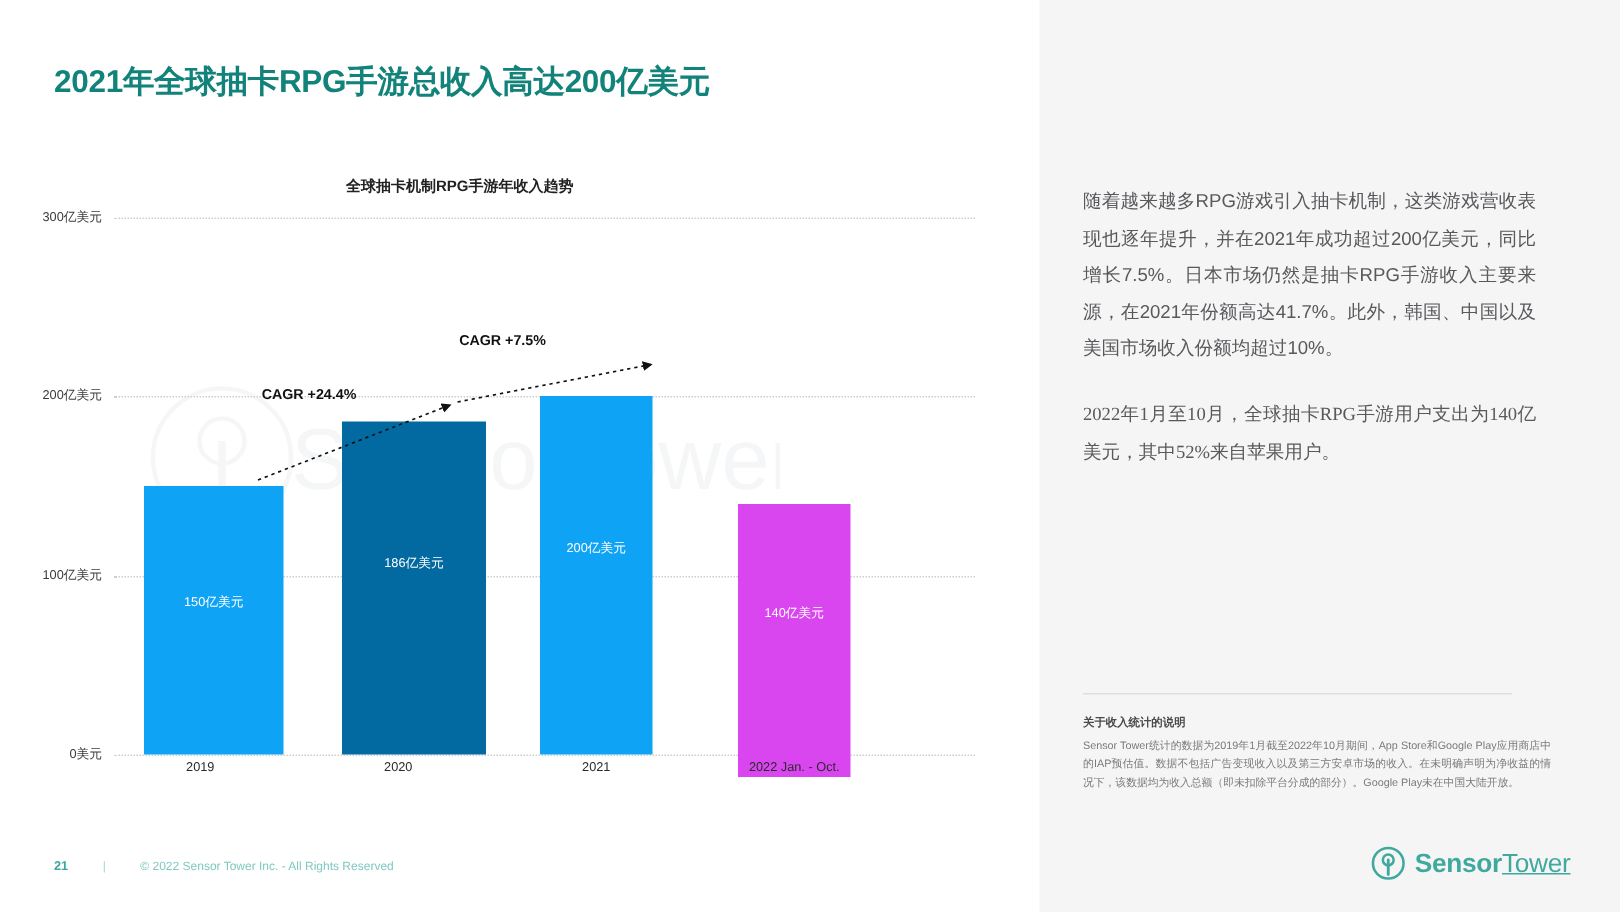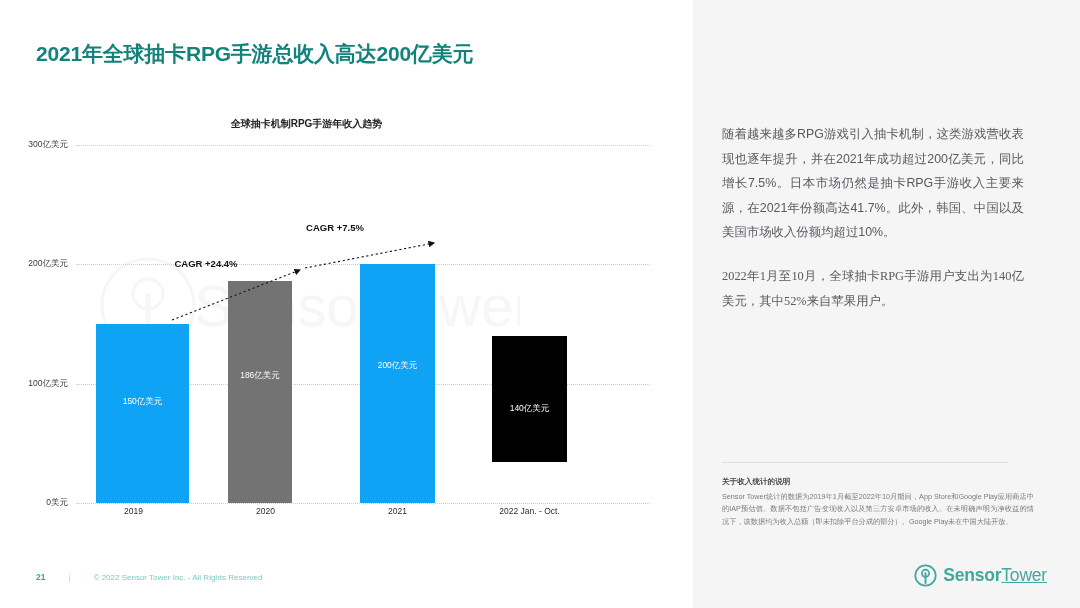--- a/index.html
+++ b/index.html
@@ -245,27 +245,27 @@
           <div class="ytick" style="top: 393px;">0美元</div>
           <div class="gridline" style="top: 273.667px;"></div>
           <div class="ytick" style="top: 273.667px;">100亿美元</div>
           <div class="gridline" style="top: 154.333px;"></div>
           <div class="ytick" style="top: 154.333px;">200亿美元</div>
           <div class="gridline" style="top: 35px;"></div>
           <div class="ytick" style="top: 35px;">300亿美元</div>
           <div class="bar" style="left: 96px; width: 93px; top: 214px; height: 179px; background: rgb(15, 163, 246);">
             <div class="bar-label" style="top: 71.6px;">150亿美元</div>
           </div>
-          <div class="bar" style="left: 228px; width: 64px; top: 171.04px; height: 221.96px; background: #737373;">
+          <div class="bar" style="left: 228px; width: 96px; top: 171.04px; height: 221.96px; background: #0369a1;">
             <div class="bar-label" style="top: 88.784px;">186亿美元</div>
           </div>
           <div class="bar" style="left: 360px; width: 75px; top: 154.333px; height: 238.667px; background: rgb(15, 163, 246);">
             <div class="bar-label" style="top: 95.4667px;">200亿美元</div>
           </div>
-          <div class="bar" style="left: 492px; width: 75px; top: 225.933px; height: 126px; background: #000000;">
+          <div class="bar" style="left: 492px; width: 75px; top: 225.933px; height: 182px; background: #d946ef;">
             <div class="bar-label" style="top: 66.8267px;">140亿美元</div>
           </div>
         </div>
 
       <div id="xticks">
           <div class="xtick" style="left: 133.5px; text-align: right;">2019</div>
           <div class="xtick" style="left: 265.5px;">2020</div>
           <div class="xtick" style="left: 397.5px;">2021</div>
           <div class="xtick" style="left: 529.5px;">2022 Jan. - Oct.</div>
         </div>

